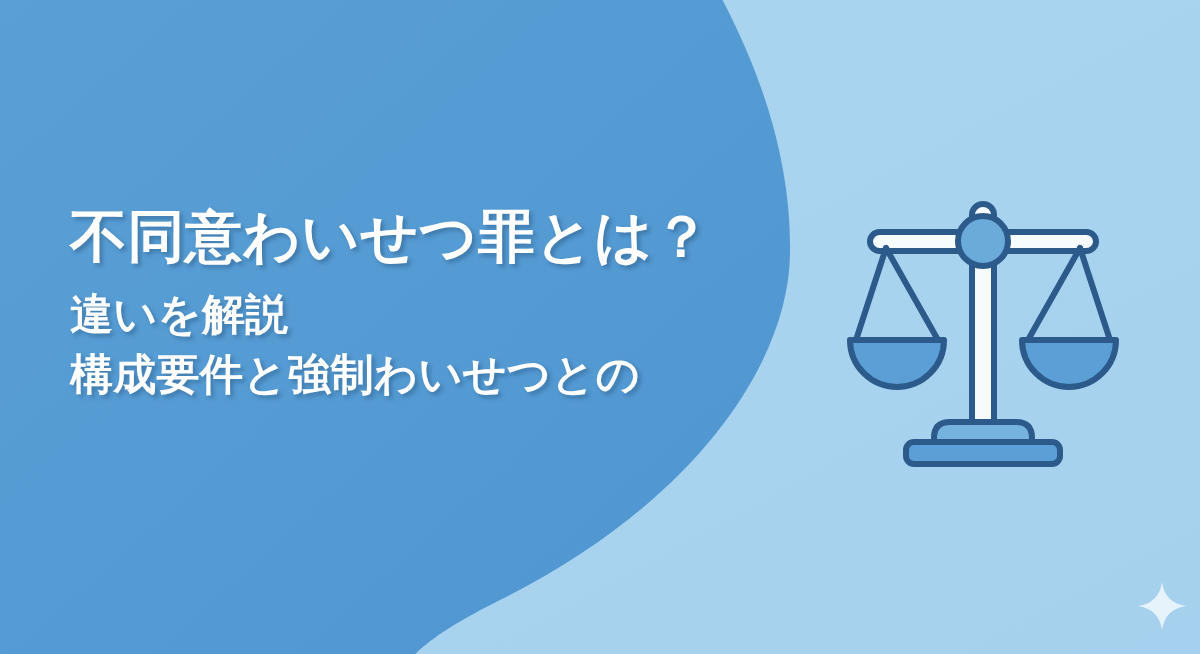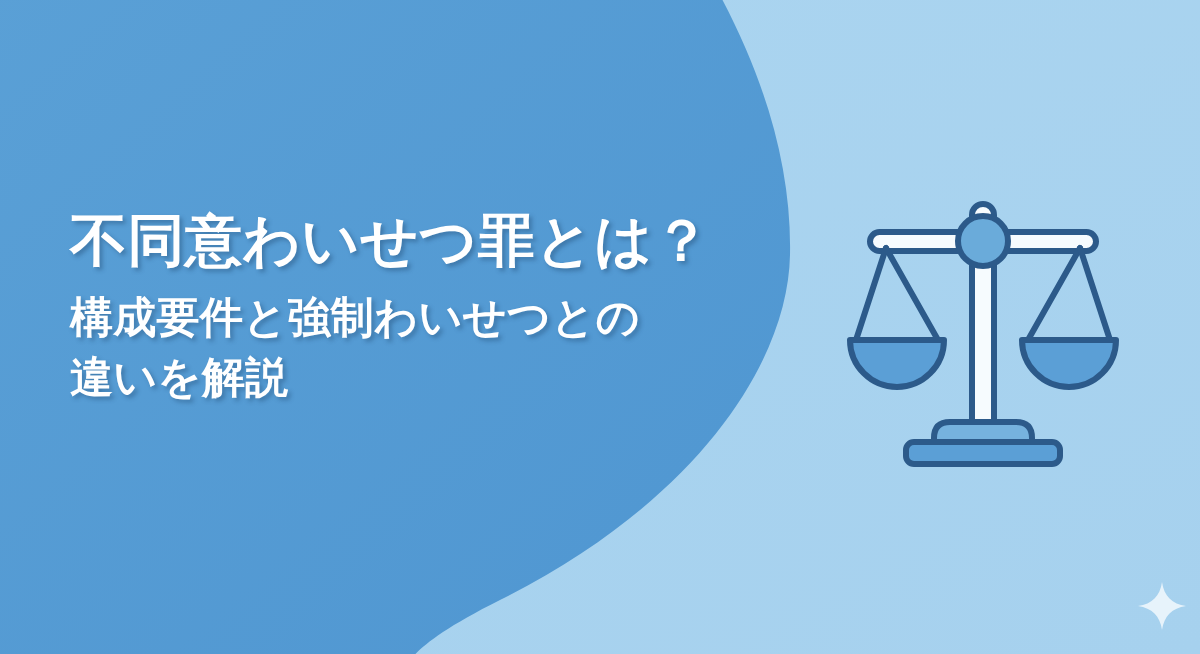--- a/index.html
+++ b/index.html
@@ -5,21 +5,21 @@
   html, body {
     margin: 0;
     padding: 0;
     background: #ffffff;
   }
   #stage {
     position: relative;
     width: 1200px;
     height: 654px;
     overflow: hidden;
-    font-family: Liberation Serif, serif;
+    font-family: Liberation Mono, monospace;
     background: #aad4ef;
   }
   #bg-svg {
     position: absolute;
     top: 0; left: 0;
     width: 1200px;
     height: 654px;
     display: block;
   }
   .text-block {
@@ -86,22 +86,22 @@
     <path d="M 0,-40 L 700,-40
              C 760,60 792,160 790,255
              C 788,360 700,500 500,600
              C 440,630 420,648 410,660
              L 0,660 Z" fill="url(#accentGrad)"></path>
   </svg>
 
   <div class="text-block">
     <h1 class="title">不同意わいせつ罪とは？</h1>
     <p class="subtitle">
+      <span class="subtitle-line">違いを解説</span>
       <span class="subtitle-line">構成要件と強制わいせつとの</span>
-      <span class="subtitle-line">違いを解説</span>
     </p>
   </div>
 
   <svg id="scales-icon" viewBox="0 0 290 290" xmlns="http://www.w3.org/2000/svg" aria-hidden="true">
     <g stroke="#2c5a8a" stroke-width="6" stroke-linecap="round" stroke-linejoin="round" fill="none">
 
       <rect x="134" y="18" width="22" height="240" rx="11" fill="#f6fbfe"></rect>
 
       <rect x="32" y="46" width="226" height="19" rx="9.5" fill="#f6fbfe"></rect>
 

